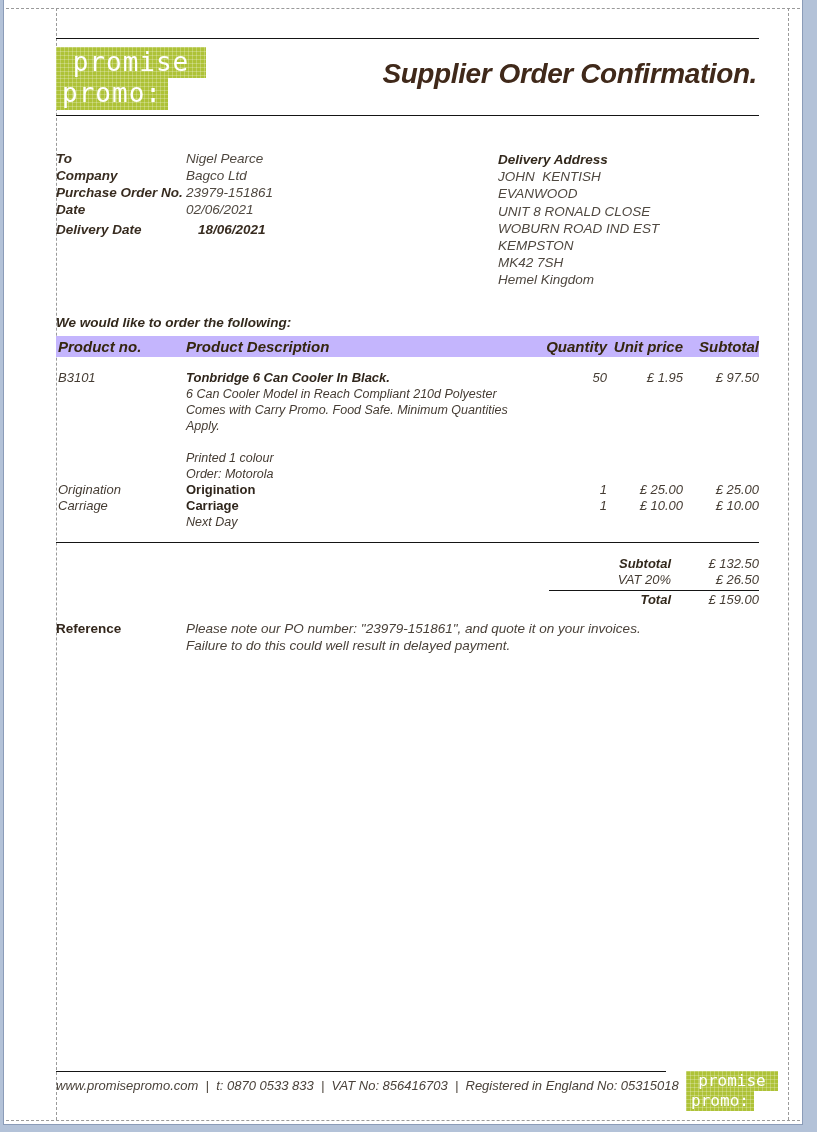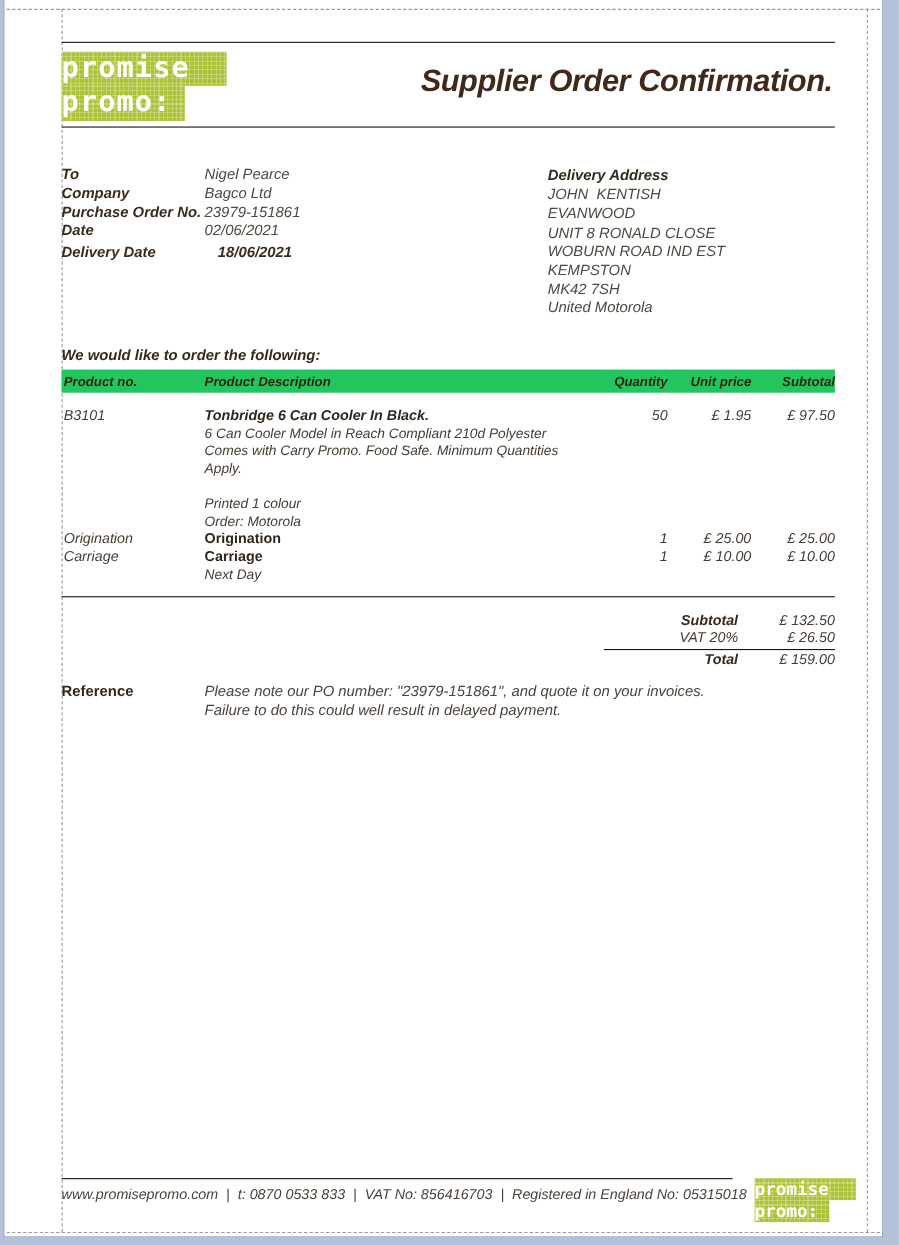--- a/index.html
+++ b/index.html
@@ -8,22 +8,22 @@
   .page{position:absolute;left:3px;top:0;width:798px;height:1124px;background:#ffffff;
         border-left:1px solid #8b9cb8;border-right:1px solid #8b9cb8;border-bottom:1px solid #8b9cb8;}
   
   .tb{position:absolute;}
   .tb-h{left:2px;width:794px;border-top:1px dashed #9a9a9a;height:0;}
   .tb-v{top:8px;height:1112px;border-left:1px dashed #9a9a9a;width:0;}
   
   .rule{position:absolute;left:52px;width:703px;border-top:1.6px solid #151515;height:0;}
   
   .logo{position:absolute;}
-  .logo-row{display:block;color:#fff;font-family:"DejaVu Sans Mono",monospace;font-weight:700;
-      text-align:left;overflow:hidden;
+  .logo-row{display:block;color:#fff;font-family:"DejaVu Sans Mono",monospace;font-weight:400;
+      text-align:center;overflow:hidden;
       background:
         repeating-linear-gradient(to right, rgba(255,255,255,.24) 0 1px, rgba(255,255,255,0) 1px 4px),
         repeating-linear-gradient(to bottom, rgba(255,255,255,.24) 0 1px, rgba(255,255,255,0) 1px 4px),
         #aec237;}
   .logo-main{left:52px;top:47px;}
   .logo-main .r1{width:150px;height:31px;line-height:31px;font-size:26px;letter-spacing:1px;}
   .logo-main .r2{width:112px;height:32px;line-height:30px;font-size:26px;letter-spacing:1px;}
   .logo-footer{left:682px;top:1071px;}
   .logo-footer .r1{width:92px;height:20px;line-height:20px;font-size:16px;}
   .logo-footer .r2{width:68px;height:20px;line-height:19px;font-size:16px;}
@@ -37,22 +37,22 @@
   .info-label{width:130px;font-weight:700;font-style:italic;color:#382c20;}
   .info-value{font-style:italic;white-space:pre;}
   .info-value.bold{font-weight:700;color:#382c20;margin-left:12px;}
   
   .delivery{position:absolute;left:494px;top:151px;font-size:13.5px;line-height:17.2px;color:#4f4840;}
   .delivery-label{font-weight:700;font-style:italic;color:#33291d;}
   .delivery-line{font-style:italic;white-space:pre;}
   
   .intro{position:absolute;left:52px;top:315px;font-size:13.5px;font-weight:700;font-style:italic;color:#33291d;}
   
-  .thead{position:absolute;left:52px;top:336px;width:703px;height:21px;background:#22c55e;
-      display:flex;align-items:center;font-size:12px;font-weight:700;font-style:italic;color:#35260f;}
+  .thead{position:absolute;left:52px;top:336px;width:703px;height:21px;background:#c4b5fd;
+      display:flex;align-items:center;font-size:15px;font-weight:700;font-style:italic;color:#35260f;}
   .tbody{position:absolute;left:52px;top:366px;width:703px;font-size:13px;color:#453c33;}
   .trow{display:flex;line-height:16px;}
   .c1{width:130px;padding-left:2px;box-sizing:border-box;font-style:italic;}
   .c2{width:355px;font-style:italic;}
   .c3{width:66px;text-align:right;font-style:italic;}
   .c4{width:76px;text-align:right;font-style:italic;}
   .c5{width:76px;text-align:right;font-style:italic;}
   .tbody{padding-top:4px;}
   .prod-title{font-weight:700;color:#30261c;}
   .svc-title{font-weight:700;font-style:normal;color:#30261c;}
@@ -119,21 +119,21 @@
     </div>
 
     <div class="delivery">
       <div class="delivery-label">Delivery Address</div>
       <div class="delivery-line">JOHN  KENTISH</div>
       <div class="delivery-line">EVANWOOD</div>
       <div class="delivery-line">UNIT 8 RONALD CLOSE</div>
       <div class="delivery-line">WOBURN ROAD IND EST</div>
       <div class="delivery-line">KEMPSTON</div>
       <div class="delivery-line">MK42 7SH</div>
-      <div class="delivery-line">United Motorola</div>
+      <div class="delivery-line">Hemel Kingdom</div>
     </div>
 
     <div class="intro">We would like to order the following:</div>
 
     <div class="thead">
       <span class="c1">Product no.</span>
       <span class="c2">Product Description</span>
       <span class="c3">Quantity</span>
       <span class="c4">Unit price</span>
       <span class="c5">Subtotal</span>

